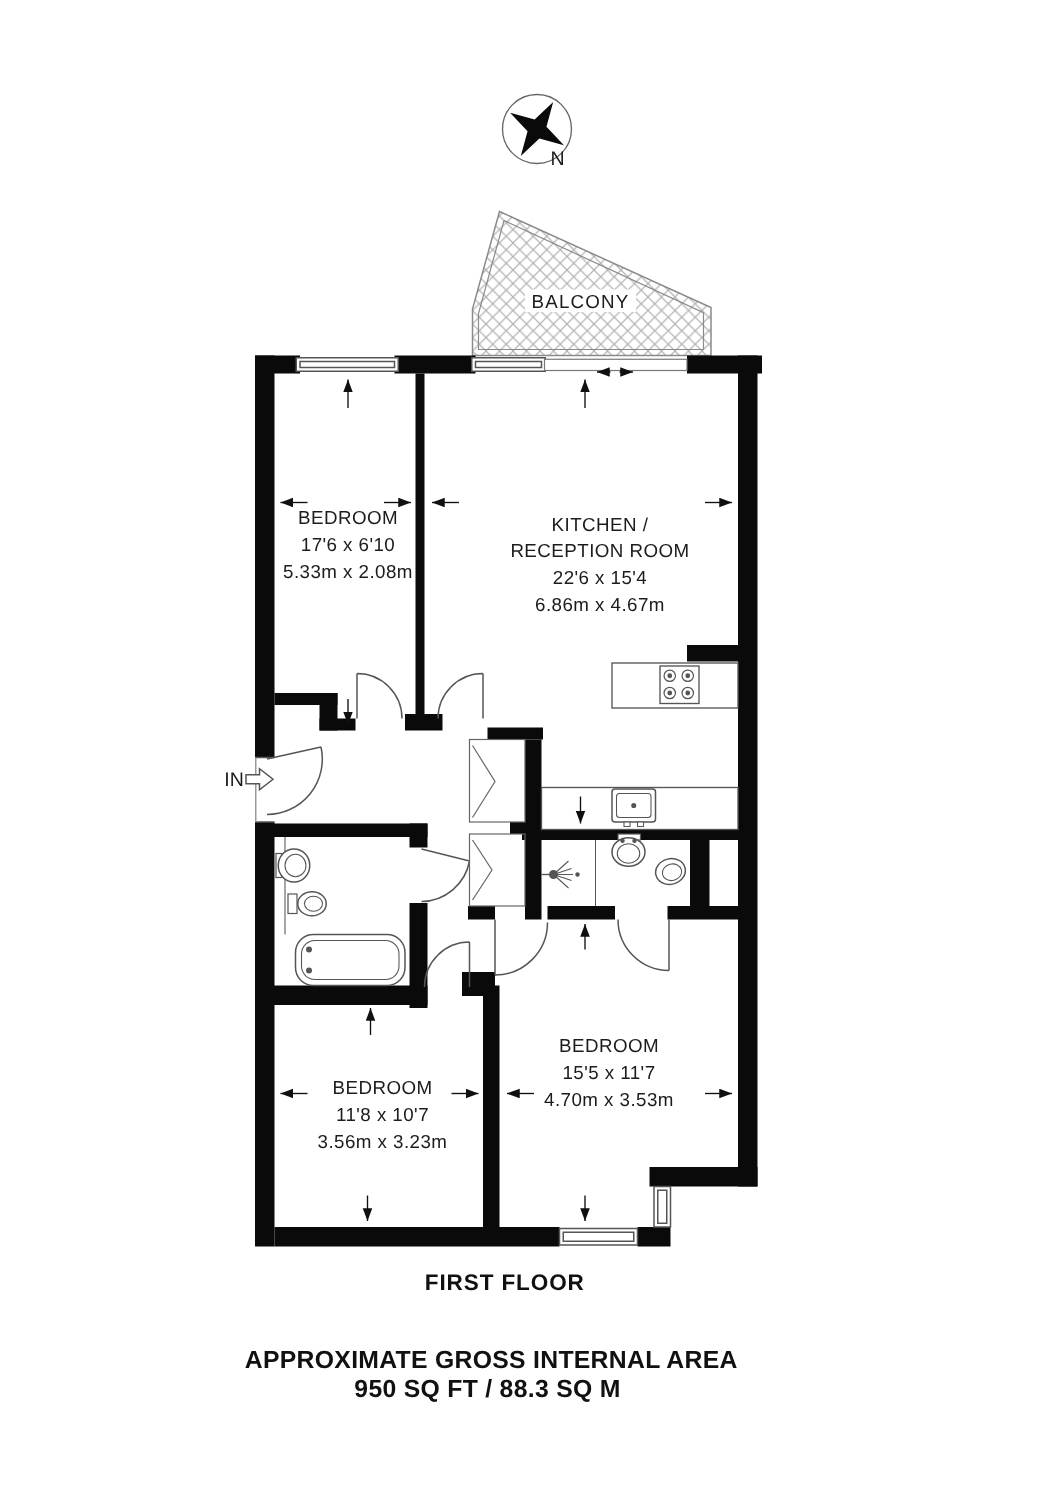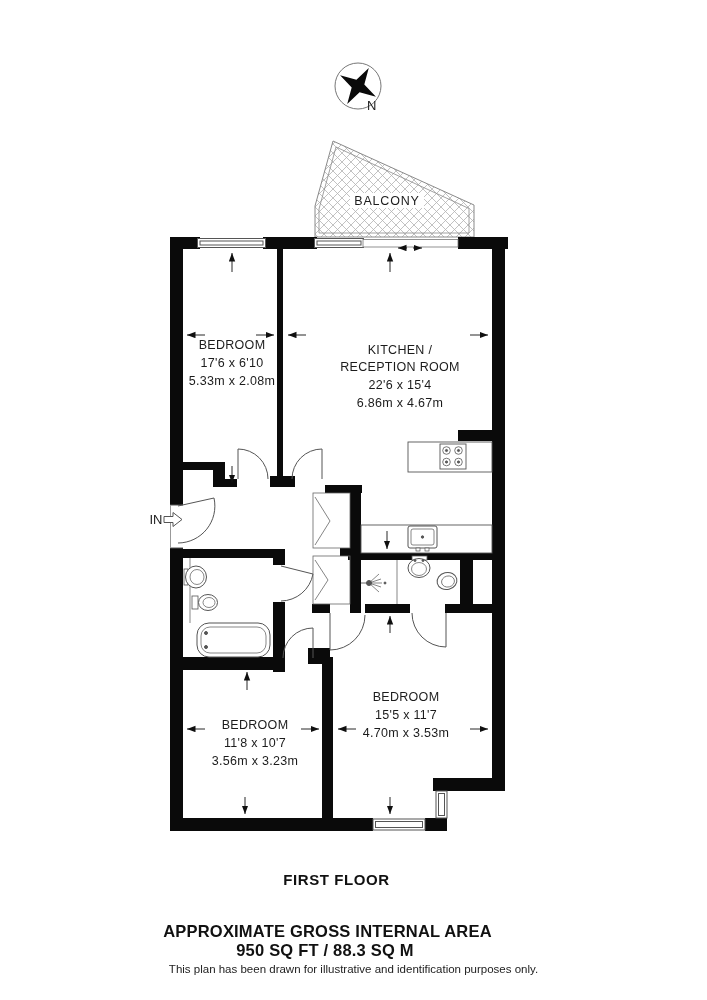--- a/index.html
+++ b/index.html
@@ -4,21 +4,21 @@
 <style>
   html,body{margin:0;padding:0;background:#ffffff;}
   .canvas{position:relative;width:707px;height:1000px;background:#ffffff;overflow:hidden;
           font-family:"Liberation Sans", sans-serif;}
   svg{position:absolute;left:0;top:0;}
   svg text{font-family:"Liberation Sans", sans-serif;fill:#1c1c1c;}
   .room-label{font-size:12.5px;letter-spacing:.3px;}
   .balcony-label{font-size:12.5px;letter-spacing:.8px;}
   .in-label{font-size:13px;}
   .north-label{font-size:13px;}
-  .footer-line{position:absolute;text-align:center;color:#111;margin-top:24px;}
+  .footer-line{position:absolute;text-align:center;color:#111;}
   .first-floor{left:0;top:847px;width:673px;font-size:15px;font-weight:bold;letter-spacing:.6px;}
   .area-title{left:0;top:898px;width:655px;font-size:16.5px;font-weight:bold;letter-spacing:.2px;}
   .area-value{left:0;top:917px;width:650px;font-size:16.5px;font-weight:bold;letter-spacing:.2px;}
   .disclaimer{left:0;top:939px;width:707px;font-size:11.5px;font-weight:normal;color:#222;}
 </style>
 </head>
 <body>
 
 <div class="canvas">
 <svg width="707" height="1000" viewBox="0 0 707 1000">
@@ -205,14 +205,13 @@
       <text x="406" y="701" text-anchor="middle" class="room-label">BEDROOM</text>
       <text x="406" y="719" text-anchor="middle" class="room-label">15'5 x 11'7</text>
       <text x="406" y="737" text-anchor="middle" class="room-label">4.70m x 3.53m</text>
     </g>
   </g>
 </svg>
 
   <div class="footer-line first-floor">FIRST FLOOR</div>
   <div class="footer-line area-title">APPROXIMATE GROSS INTERNAL AREA</div>
   <div class="footer-line area-value">950 SQ FT / 88.3 SQ M</div>
-  <div class="footer-line disclaimer">This plan has been drawn for illustrative and identification purposes only.</div>
 </div>
 
 </body></html>

